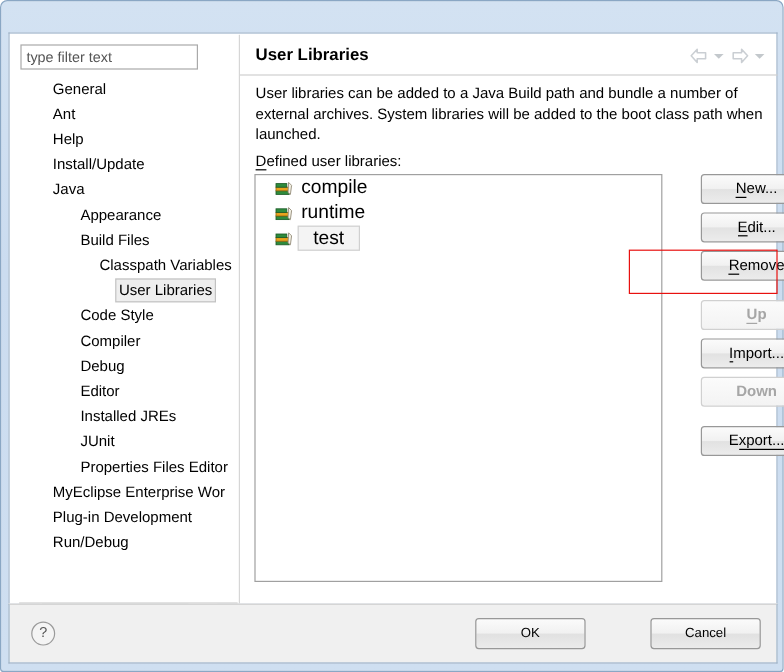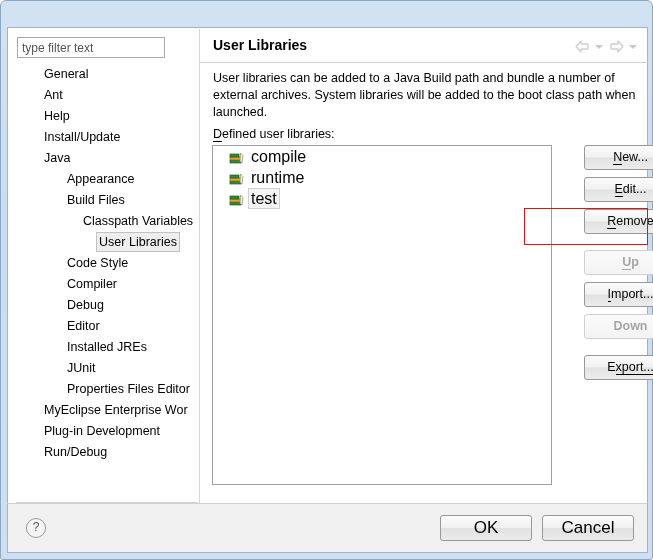--- a/index.html
+++ b/index.html
@@ -298,21 +298,21 @@
   .list-item .lbl {
     display: inline-block;
     padding: 0 3px;
     vertical-align: top;
     line-height: 21px;
   }
   .list-item.selected .lbl {
     background: #f4f4f4;
     border: 1px solid #d0d0d0;
     line-height: 19px;
-    padding: 0 2px;
+    padding: 0 12px;
   }
   .lib-icon {
     display: inline-block;
     width: 16px; height: 14px;
     position: relative;
     vertical-align: -3px;
     margin-right: 3px;
   }
 
   
@@ -395,27 +395,28 @@
   .footer-buttons {
     position: absolute;
     right: 13px; top: 11px;
     display: flex;
     gap: 10px;
   }
   .fbtn {
     width: 92px; height: 26px;
     box-sizing: border-box;
     font-family: "Liberation Sans", sans-serif;
-    font-size: 17px;
+    font-size: 11px;
     color: #000;
     background: linear-gradient(to bottom, #fbfbfb 0%, #f1f1f1 48%, #e1e1e1 52%, #ebebeb 100%);
     border: 1px solid #989898;
     border-radius: 3px;
     cursor: default;
     padding: 0;
+    margin-left: 44px;
   }
 </style>
 </head>
 <body>
 
 <div class="window">
 
 
   <div class="dialog-body">
 

